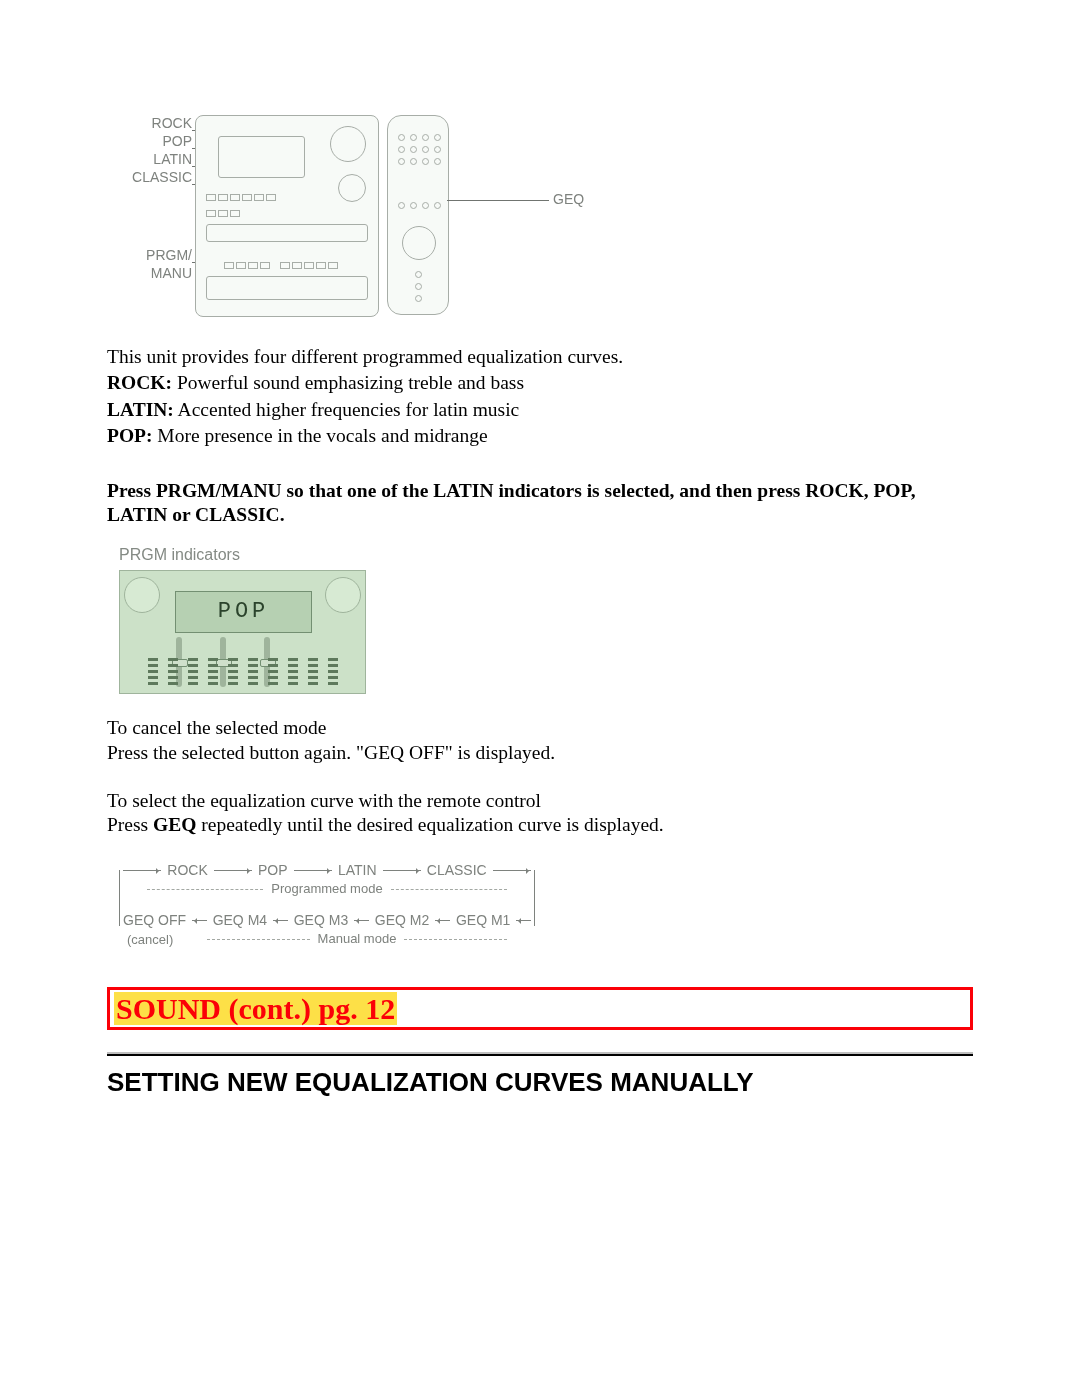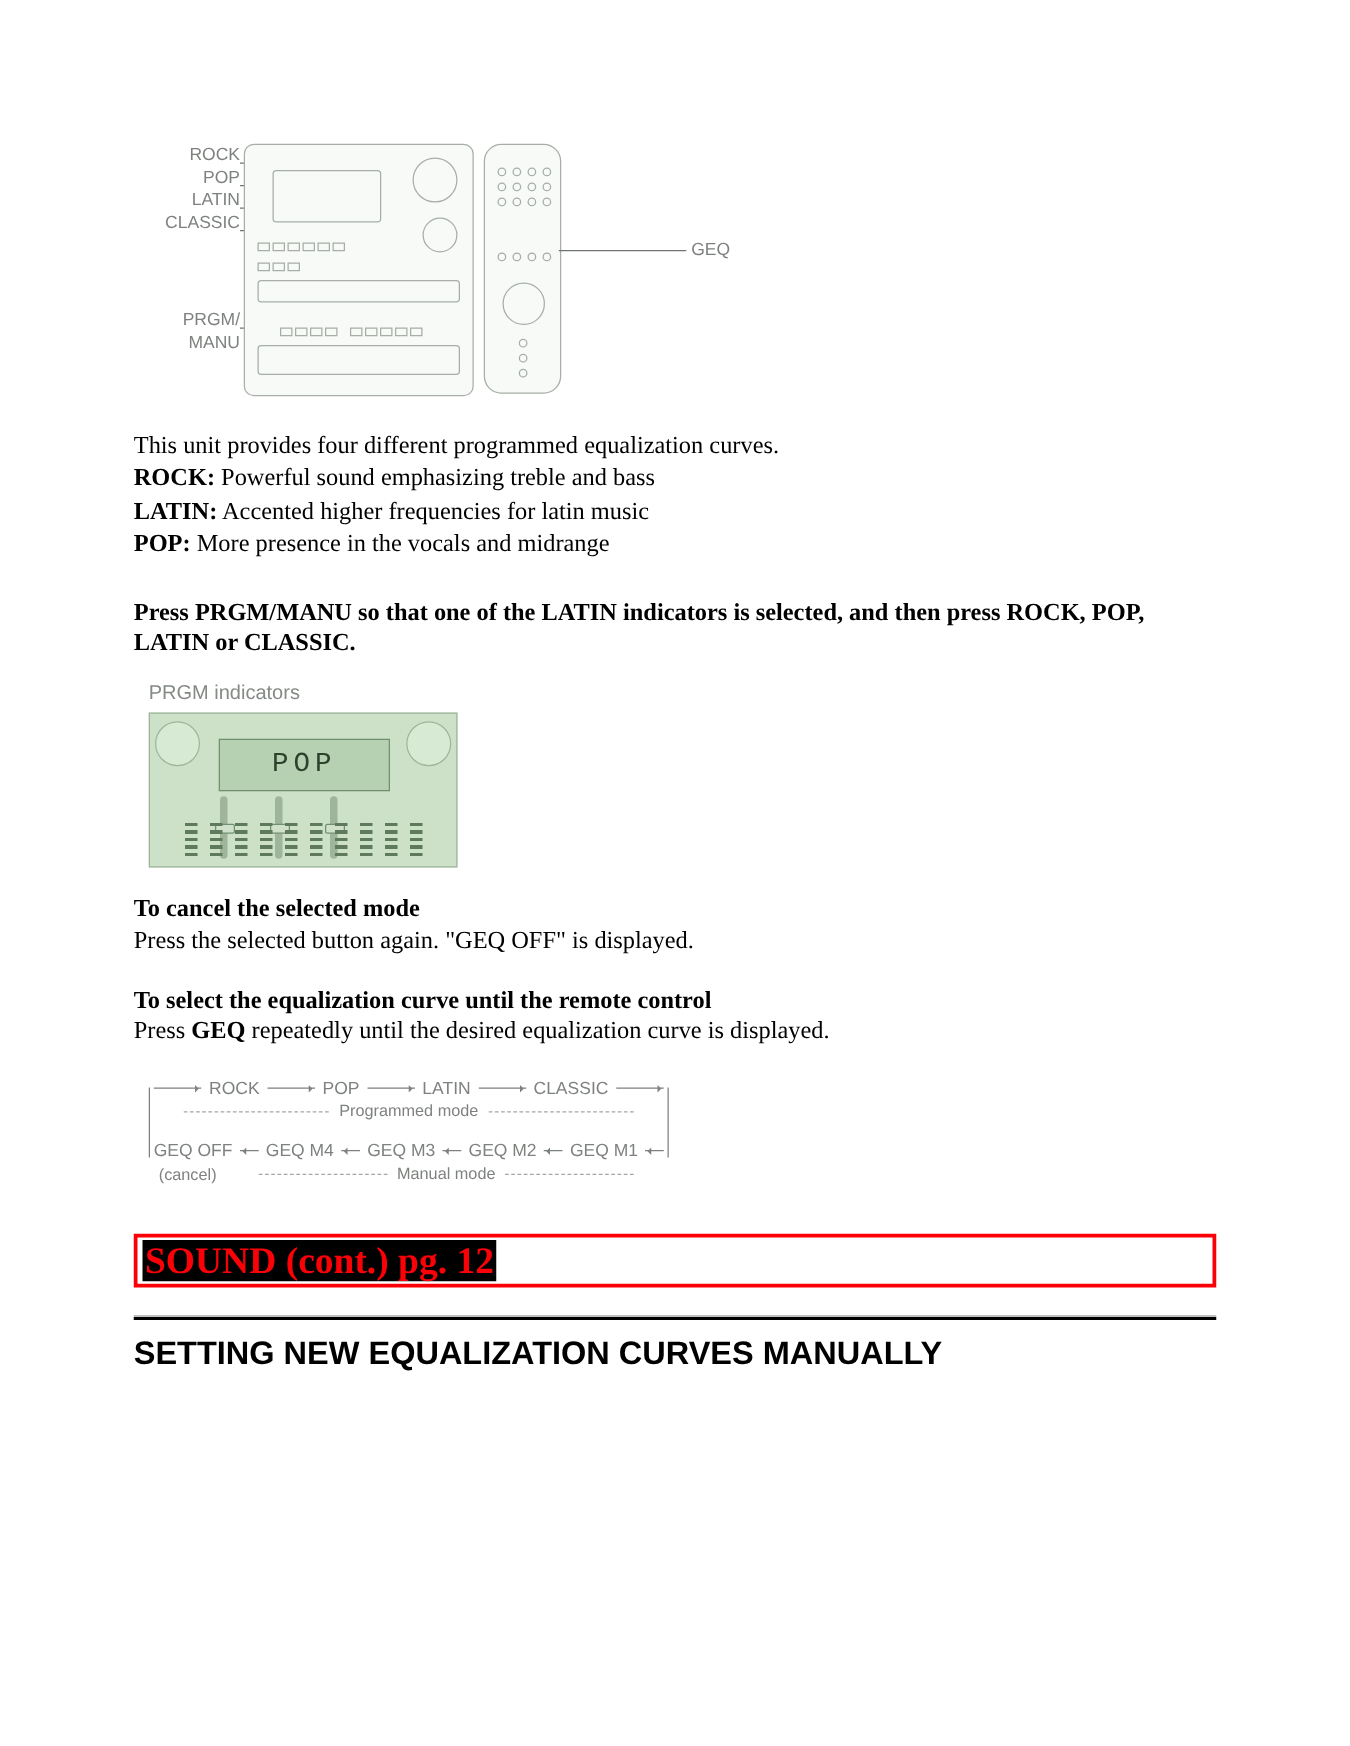--- a/index.html
+++ b/index.html
@@ -182,21 +182,21 @@
     border-radius: 3px;
   }
   .sliderV::after{
     content:""; position:absolute; left:-4px; top:22px;
     width:14px; height:6px; background:#cfe0cb;
     border:1px solid #738f72; border-radius:2px;
   }
 
   
   .para-block { margin: 0 0 24px 0; }
-  .para-block .hdr { font-weight: 700; margin-top: 12px; }
+  .para-block .hdr { font-weight: 400; margin-top: 12px; }
   .para-block p { margin: 0; }
 
   
   .diag3 {
     position: relative;
     width: 420px; height: 95px;
     margin: 10px 0 30px 10px;
     font-family: Arial, Helvetica, sans-serif;
     font-size: 14px;
     color: #7e827e;
@@ -248,21 +248,21 @@
   }
 
   
   .redbar {
     border: 3px solid #fb0007;
     padding: 0 4px;
     margin: 14px 0 18px 0;
     font-family: "Times New Roman", serif;
   }
   .redbar span {
-    background: #000000;
+    background: #fde047;
     color: #fb0007;
     font-weight: 700;
     font-size: 30px;
     padding: 0 2px;
   }
 
   
   .sect-rule {
     height: 4px;
     background: linear-gradient(to bottom, #bfbfbf 0 2px, #000 2px 4px);
@@ -383,21 +383,21 @@
       </div>
     </div>
   </div>
 
   <div class="para-block">
     <p class="hdr">To cancel the selected mode</p>
     <p>Press the selected button again. "GEQ OFF" is displayed.</p>
   </div>
 
   <div class="para-block">
-    <p class="hdr">To select the equalization curve until the remote control</p>
+    <p class="hdr">To select the equalization curve with the remote control</p>
     <p>
       <span>Press </span><b>GEQ</b><span> repeatedly until the desired equalization curve is displayed.</span>
     </p>
   </div>
 
   <div class="diag3">
     <div class="flow-side left"></div>
     <div class="flow-side right"></div>
 
     <div class="flow-row" style="padding:0 6px;">

